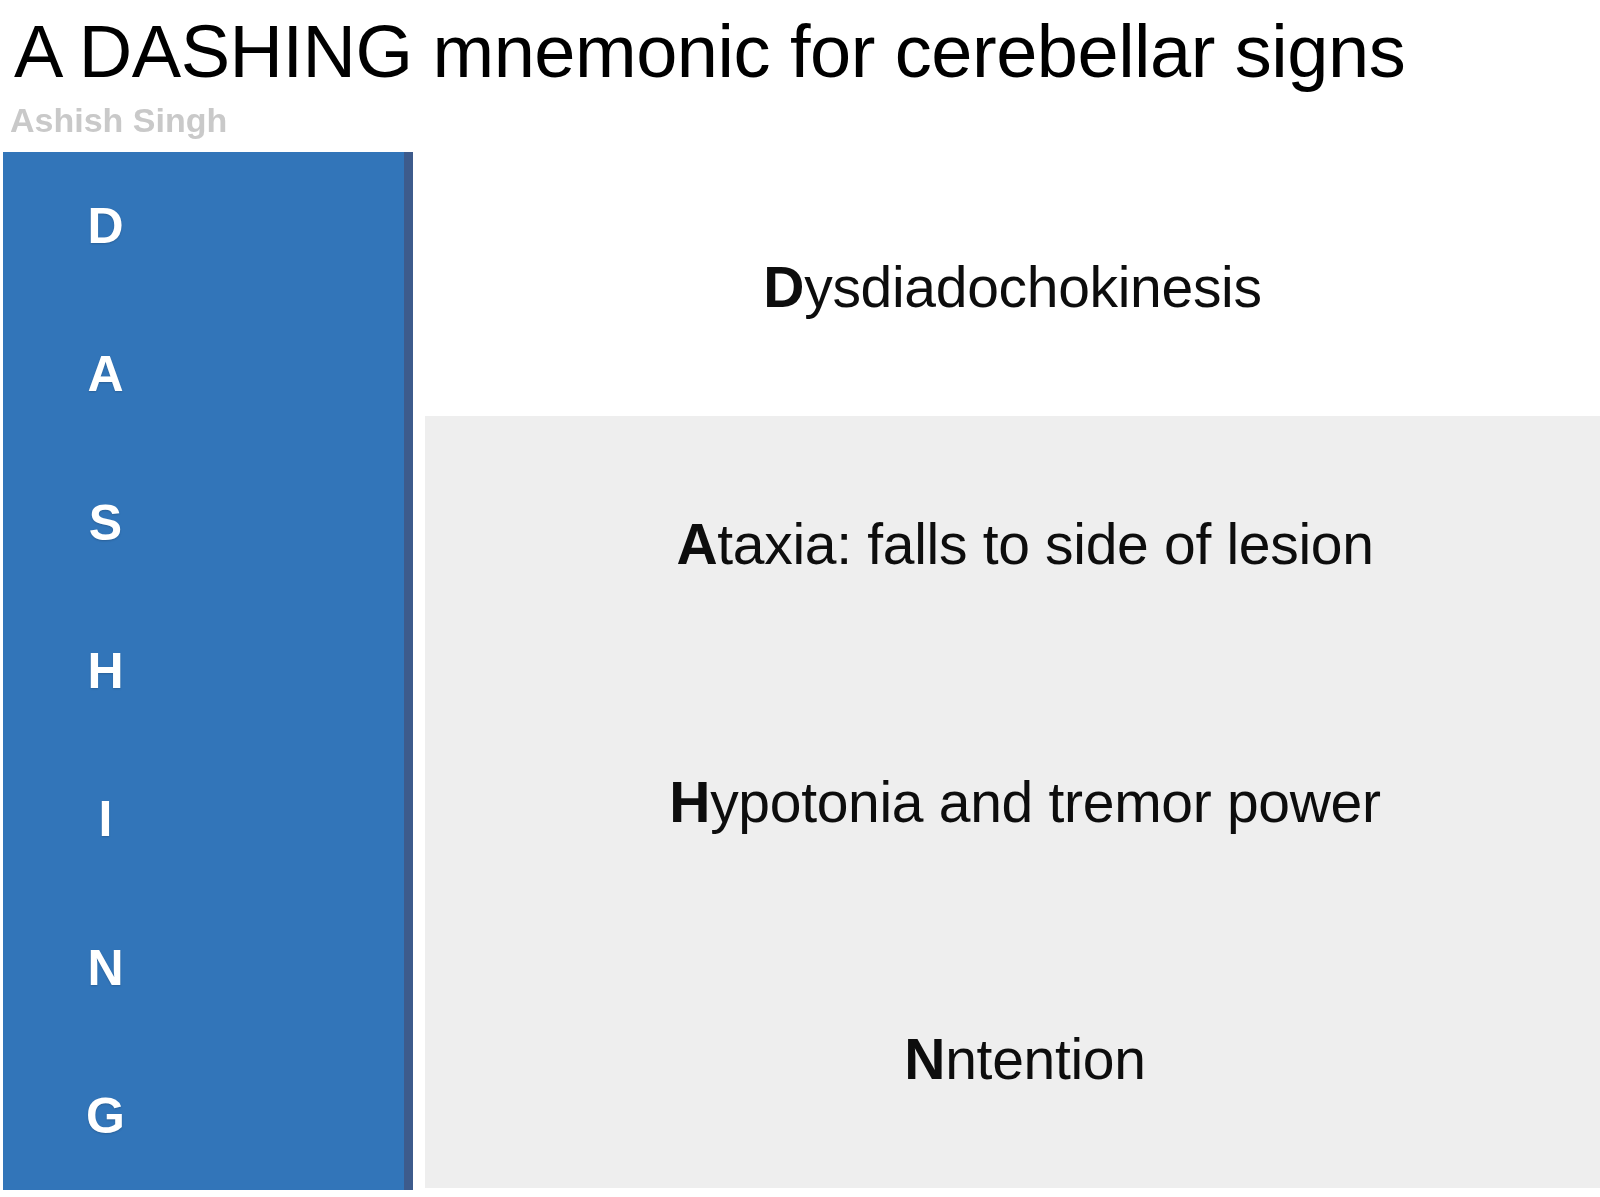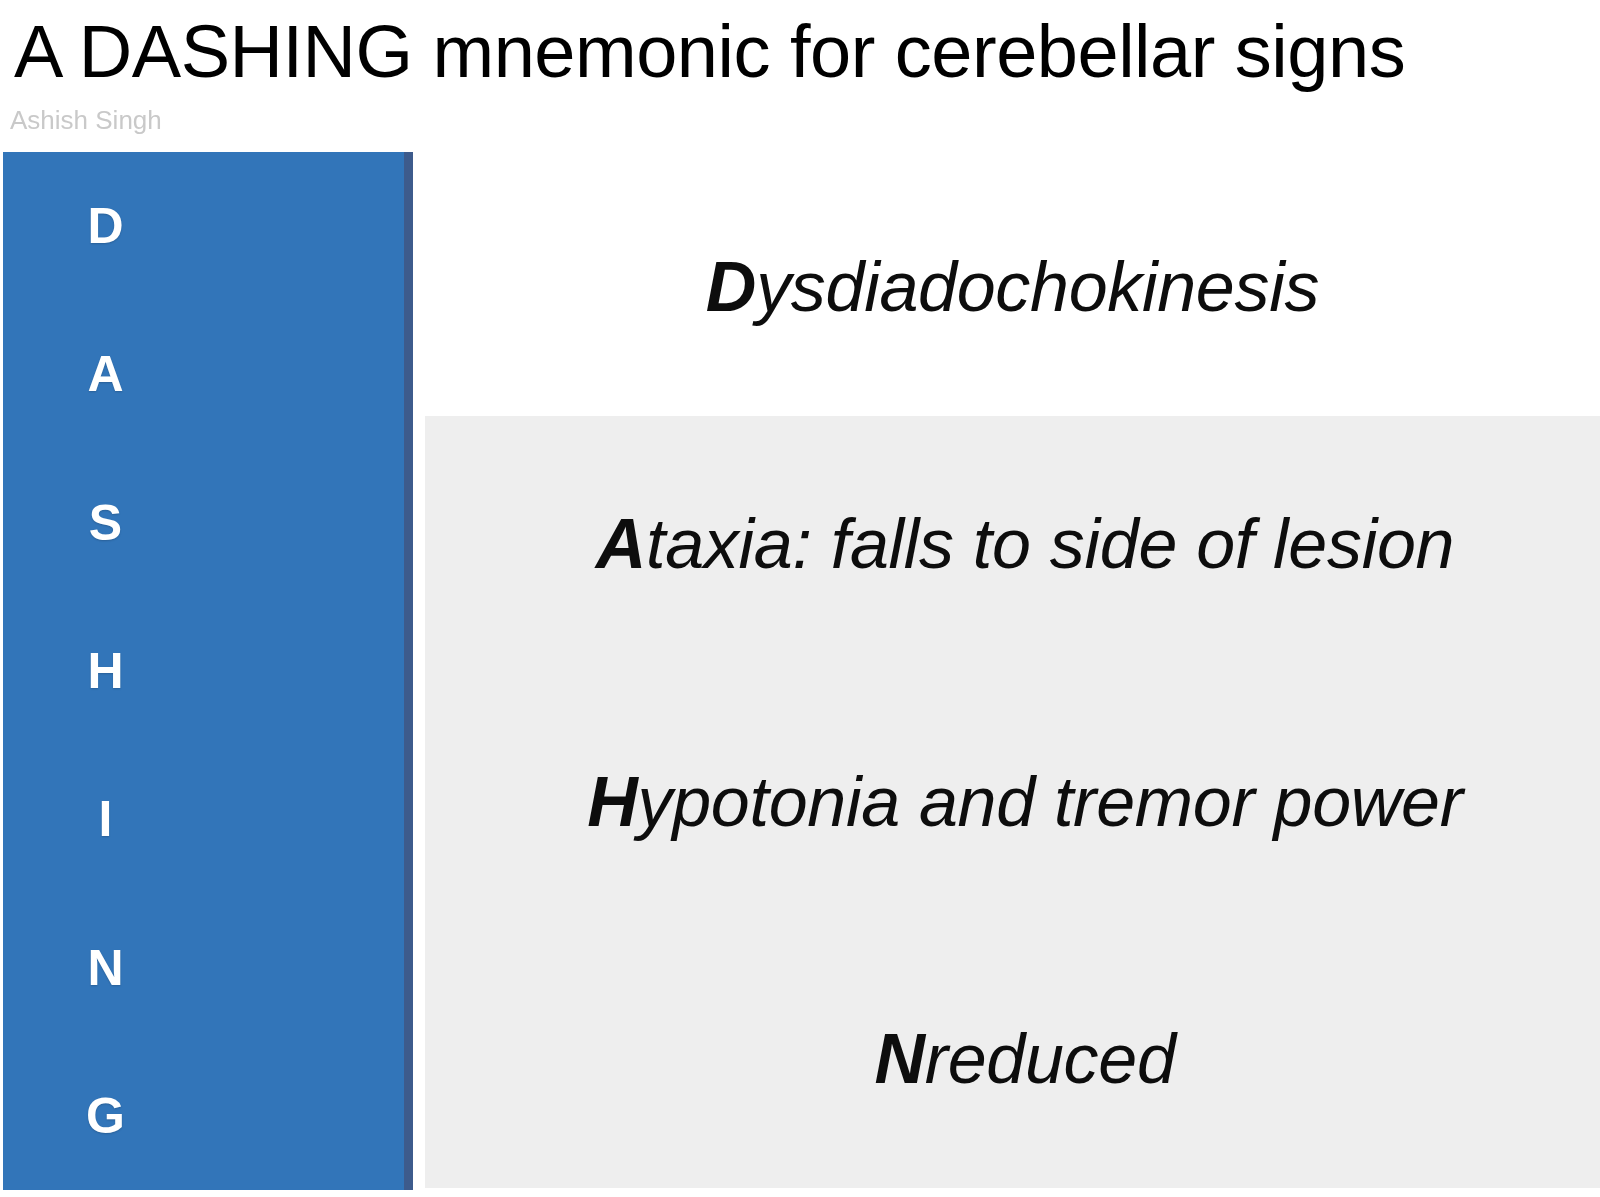--- a/index.html
+++ b/index.html
@@ -38,23 +38,23 @@
     font-weight: 400;
     color: #000000;
     letter-spacing: -0.5px;
     white-space: nowrap;
     font-family: "Liberation Sans", sans-serif;
   }
   .slide-subtitle {
     position: absolute;
     left: 10px;
     top: 98px;
-    font-size: 26px;
+    font-size: 34px;
     line-height: 44px;
-    font-weight: 400;
+    font-weight: 700;
     color: #c9c9c9;
     white-space: nowrap;
     font-family: "Liberation Sans", sans-serif;
     text-align: center;
   }
 
   
   .letter-column {
     position: absolute;
     left: 3px;
@@ -100,28 +100,27 @@
     display: flex;
     align-items: center;
     justify-content: center;
     background: #ffffff;
   }
   .row.shaded {
     background: #eeeeee;
     padding-left: 25px;
   }
   .row-text {
-    font-size: 70px;
+    font-size: 57px;
     line-height: 64px;
     color: #0d0d0d;
     white-space: nowrap;
     font-weight: 400;
     font-family: "Liberation Sans", sans-serif;
     letter-spacing: -0.3px;
-    font-style: italic;
   }
   .row-text .lead {
     font-weight: 700;
   }
 </style>
 </head>
 <body>
 
 <div class="slide">
 
@@ -158,17 +157,17 @@
   <div class="row">
         <div class="row-text"><span class="lead">D</span><span class="rest">ysdiadochokinesis</span></div>
       </div>
       <div class="row shaded">
         <div class="row-text"><span class="lead">A</span><span class="rest">taxia: falls to side of lesion</span></div>
       </div>
       <div class="row shaded">
         <div class="row-text"><span class="lead">H</span><span class="rest">ypotonia and tremor power</span></div>
       </div>
       <div class="row shaded">
-        <div class="row-text"><span class="lead">N</span><span class="rest">reduced</span></div>
+        <div class="row-text"><span class="lead">N</span><span class="rest">ntention</span></div>
       </div>
     </div>
 
 </div>
 
 </body></html>

